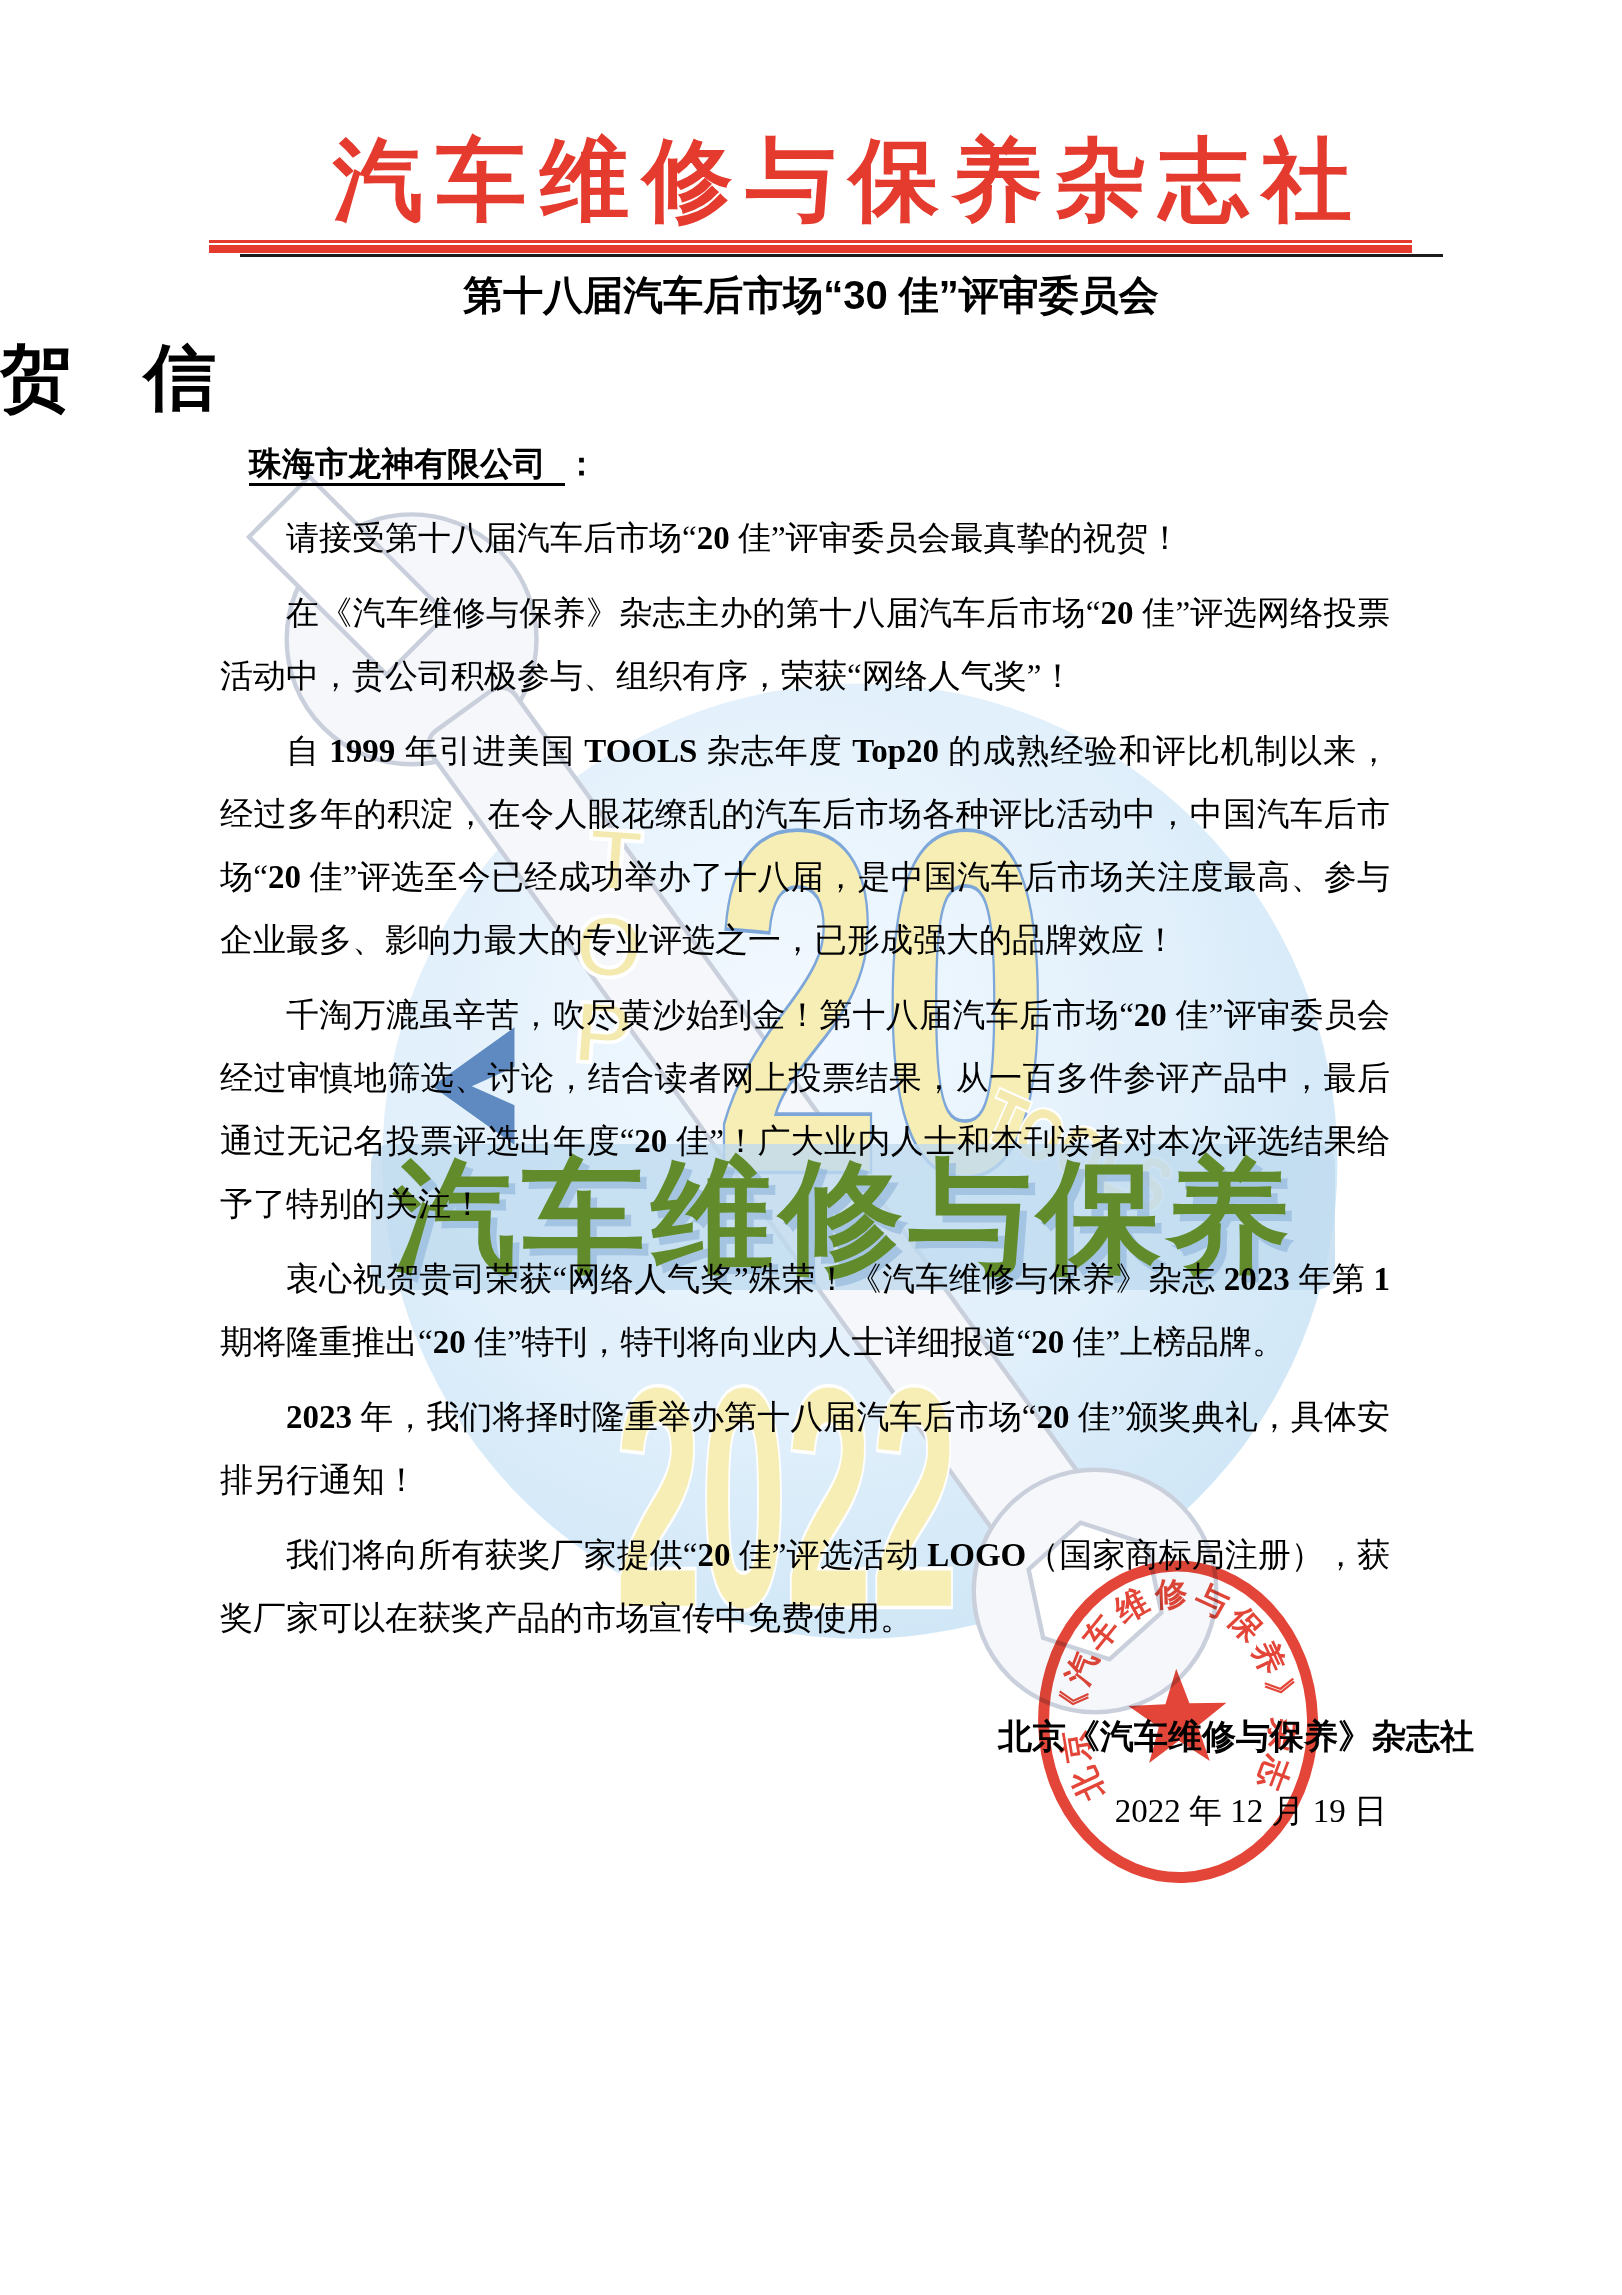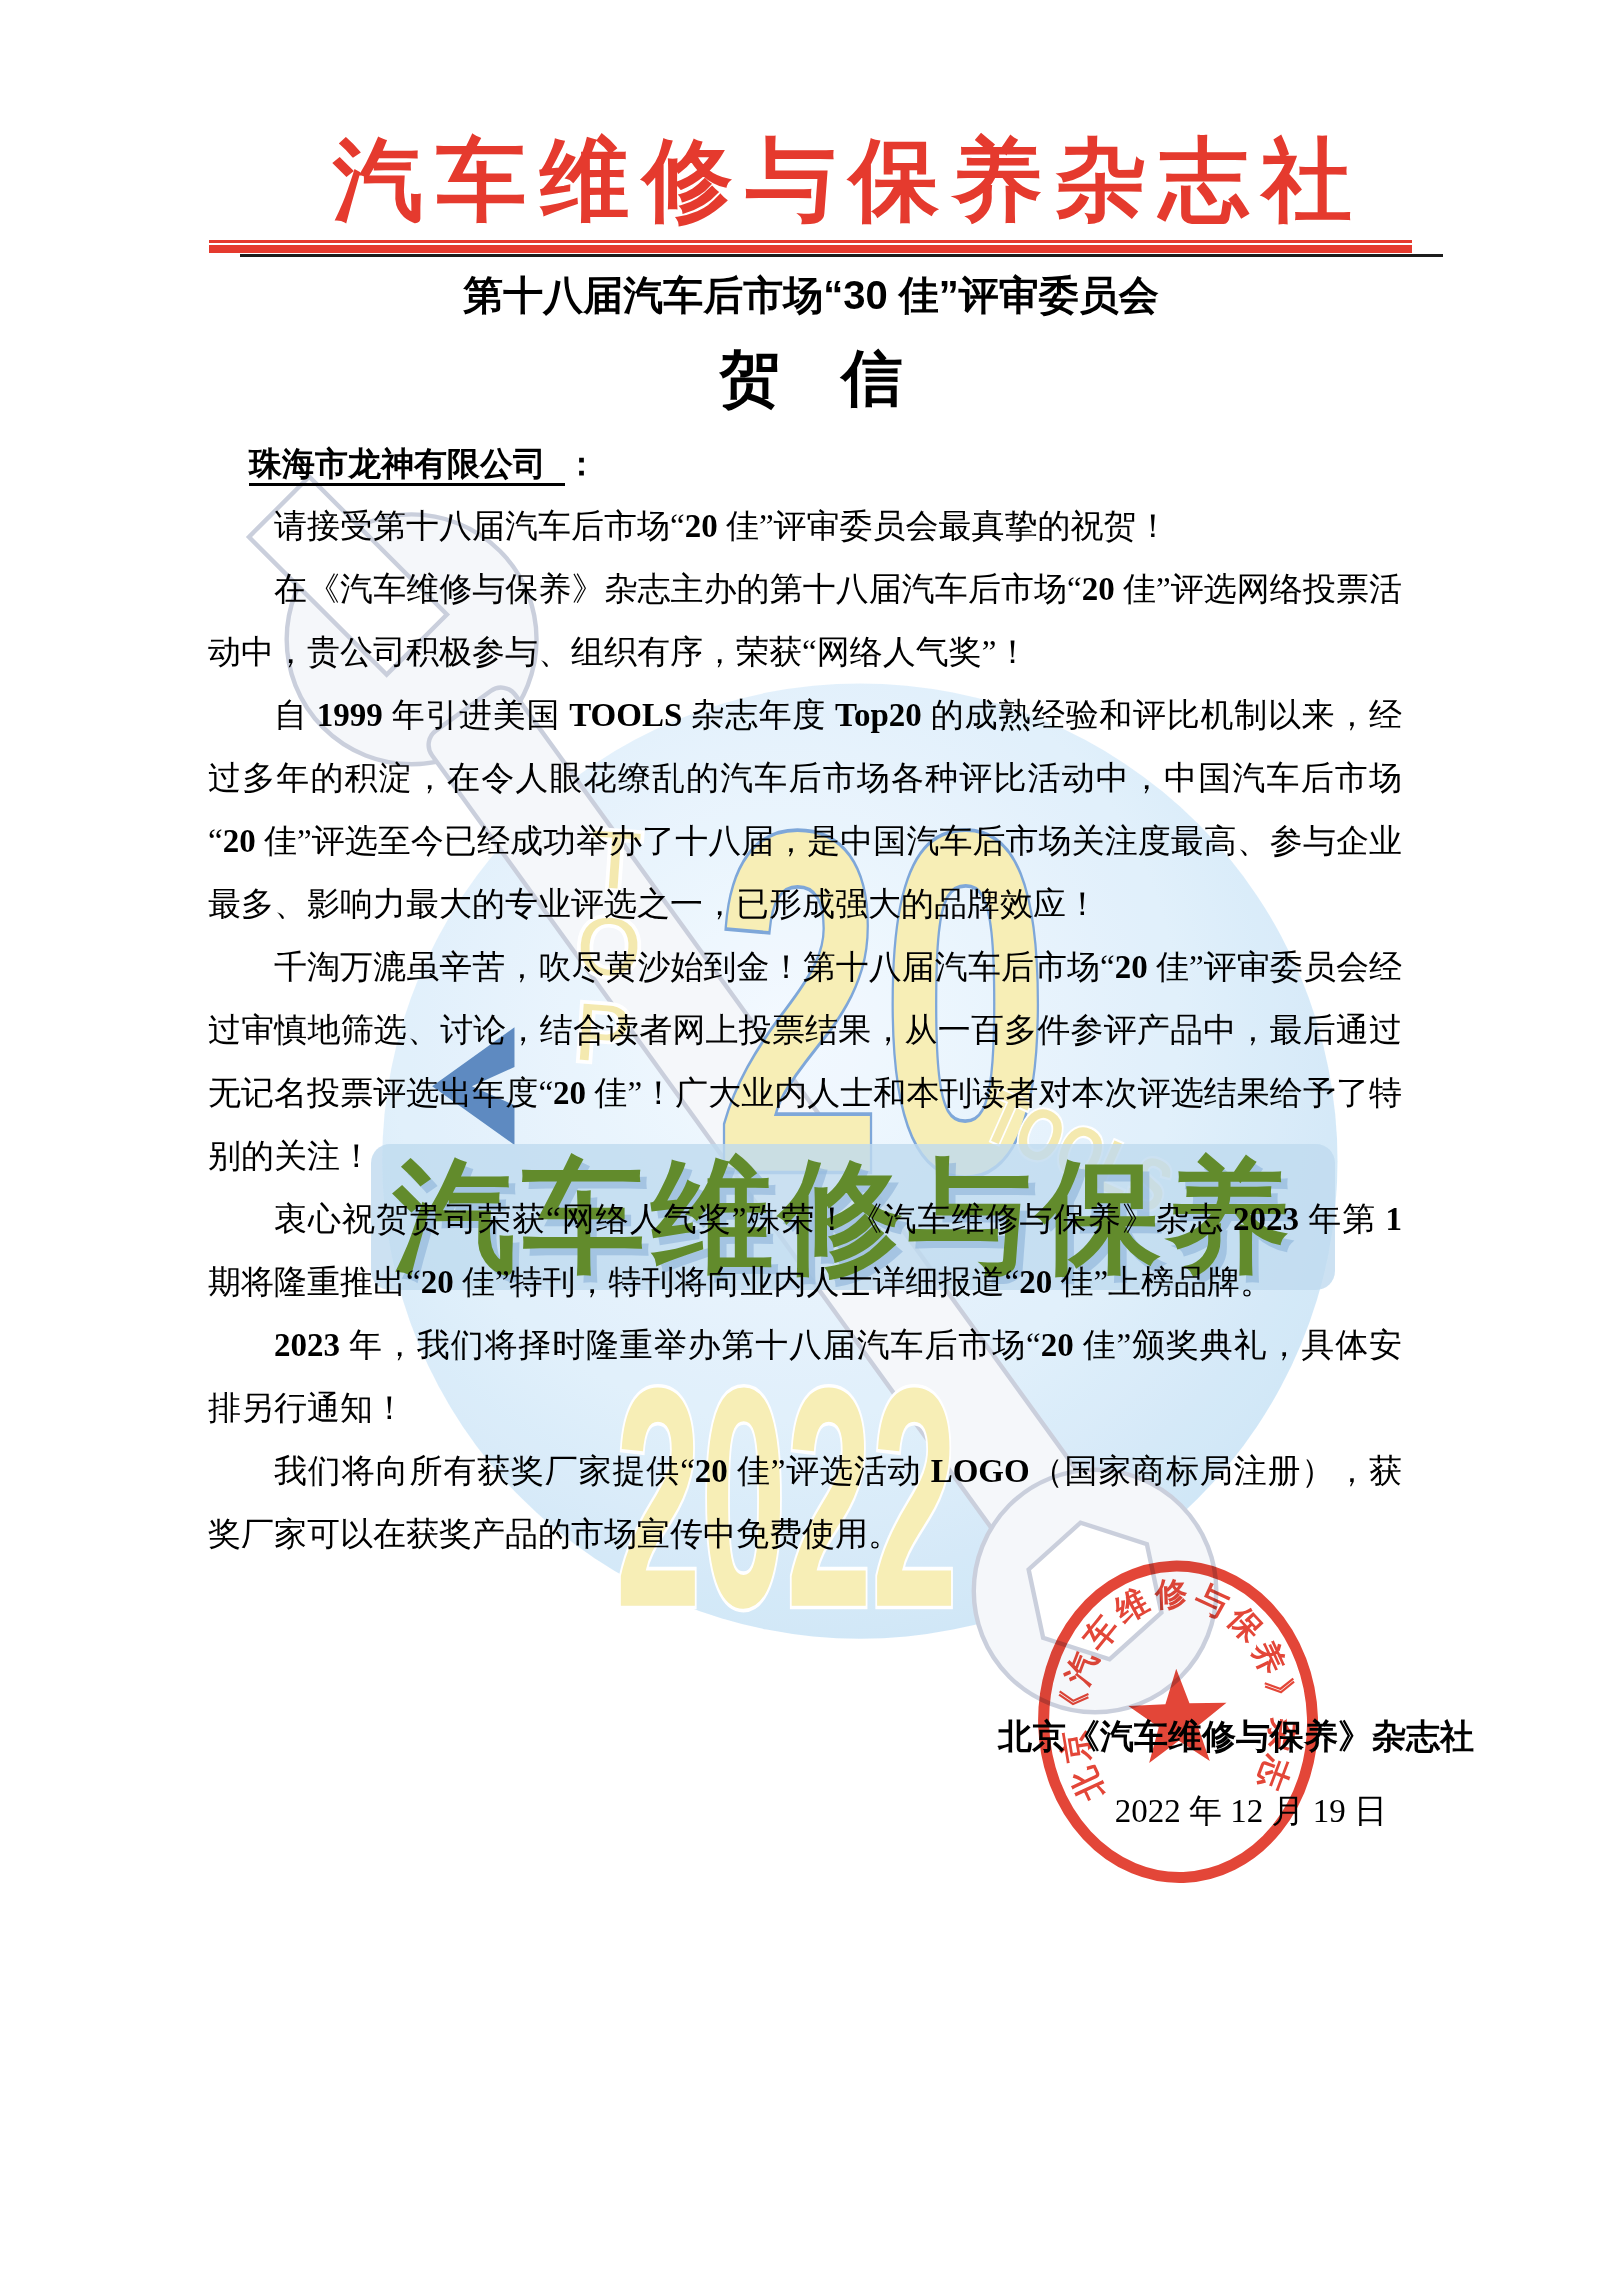--- a/index.html
+++ b/index.html
@@ -45,32 +45,32 @@
   .rule{position:absolute;z-index:2;}
   .rule-thin-red{left:209px;width:1203px;top:240px;height:2.9px;background:#e53a2e;}
   .rule-bar-red{left:209px;width:1203px;top:245px;height:8px;background:#e53a2e;}
   .rule-thin-black{left:240px;width:1203px;top:254px;height:2.9px;background:#1c1c1c;}
   .committee{
     position:absolute;top:270px;left:0;width:100%;text-align:center;
     font-family:"Liberation Sans","DejaVu Sans",sans-serif;
     font-weight:bold;font-size:40px;line-height:51px;z-index:2;
   }
   .letter-title{
-    position:absolute;top:340px;left:0;width:100%;text-align:center;
-    font-family:Liberation Sans, sans-serif;
-    font-weight:bold;font-size:61px;line-height:76px;z-index:2;
+    position:absolute;top:340px;left:0;width:100%;
+    font-family:Liberation Serif, serif;
+    font-weight:bold;font-size:72px;line-height:76px;z-index:2;
   }
   
   .letter-body{
     position:absolute;left:208px;top:432px;width:1194px;z-index:2;
     font-size:33px;line-height:63px;
   }
   .salutation-row{margin:0 0 0 41px;font-family:"Liberation Sans","DejaVu Sans",sans-serif;font-weight:bold;}
   .salutation-name{border-bottom:3.7px solid #000;padding-right:19px;padding-bottom:1px;}
-  .para{margin:0;text-align:justify;text-indent:2em;font-family:Liberation Serif, serif;}
+  .para{margin:12px;text-align:justify;text-indent:2em;font-family:Liberation Serif, serif;}
   .para b{font-weight:bold;}
   .signature{
     position:absolute;top:1714px;right:148px;z-index:2;
     font-family:"Liberation Sans","DejaVu Sans",sans-serif;
     font-weight:bold;font-size:34px;white-space:nowrap;
   }
   .date-line{
     position:absolute;top:1789px;right:235px;z-index:2;
     font-size:33px;white-space:nowrap;
   }

